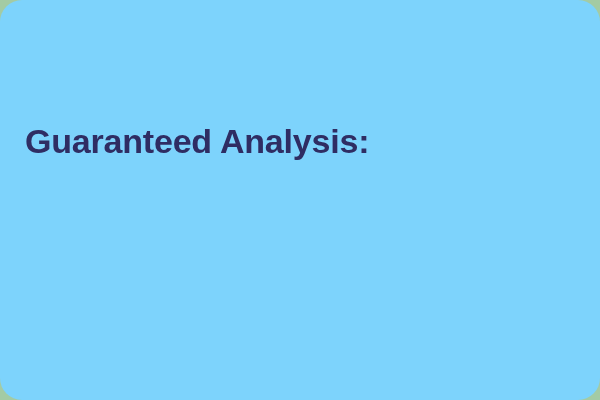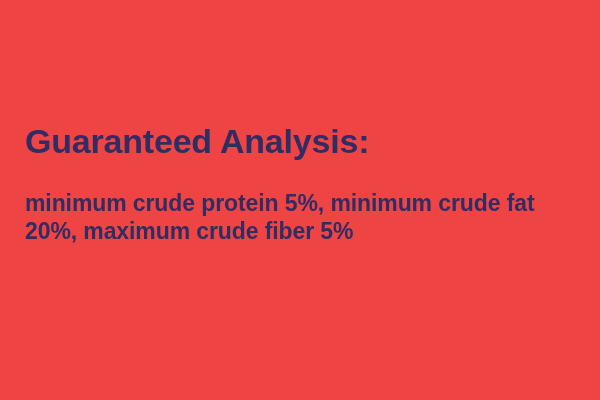--- a/index.html
+++ b/index.html
@@ -12,24 +12,25 @@
     height: 400px;
     overflow: hidden;
     font-family: "Liberation Sans", sans-serif;
     background: #a3cba4;
   }
   .card {
     position: relative;
     width: 600px;
     height: 400px;
     box-sizing: border-box;
-    background: #ef4444;
+    background: #7dd3fc;
     display: flex;
     flex-direction: column;
     justify-content: flex-start;
+    border-radius: 22px;
   }
   .content {
     position: absolute;
     left: 25px;
     top: 120px;
     width: 552px;
   }
   .heading {
     margin: 0;
     padding: 0;
@@ -53,15 +54,14 @@
     color: #2f2d63;
     max-width: 548px;
   }
 </style>
 </head>
 <body>
 
 <div class="card">
   <div class="content">
     <h1 class="heading">Guaranteed Analysis:</h1>
-    <p class="analysis-body">minimum crude protein 5%, minimum crude fat 20%, maximum crude fiber 5%</p>
   </div>
 </div>
 
 </body></html>

